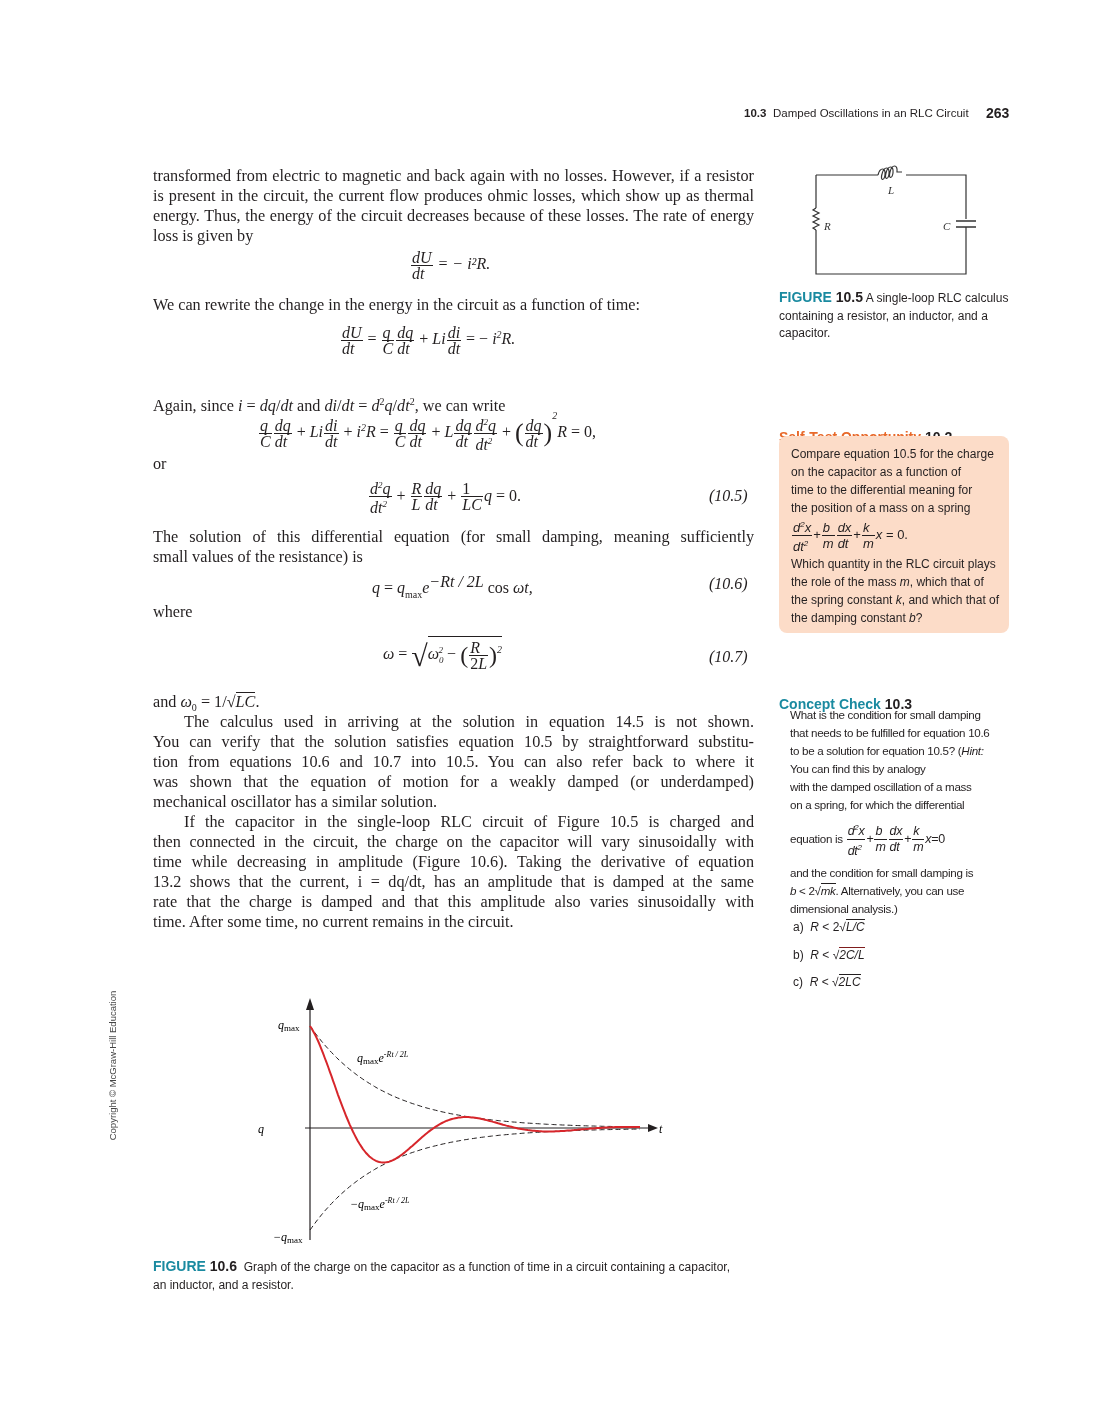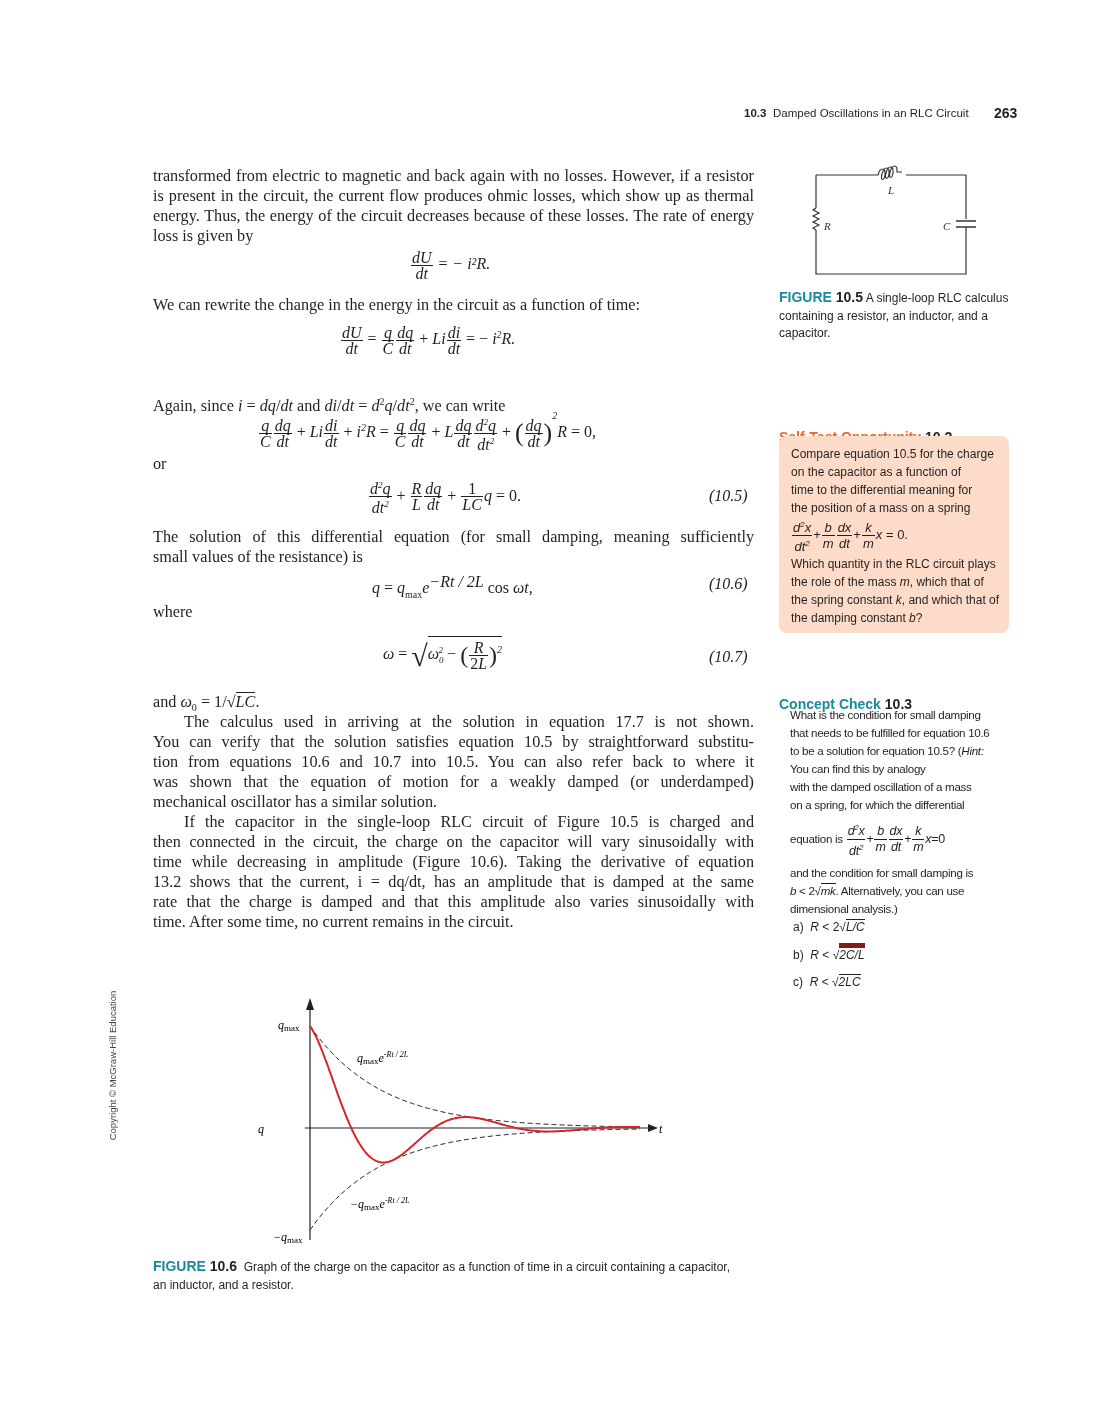--- a/index.html
+++ b/index.html
@@ -4,26 +4,26 @@
 <style>
   html,body{margin:0;padding:0;background:#fff;}
   body{width:1118px;height:1403px;position:relative;overflow:hidden;color:#231f20;}
   .serif{font-family:"Liberation Serif","DejaVu Serif",serif;}
   .sans{font-family:"Liberation Sans","DejaVu Sans",sans-serif;}
   .abs{position:absolute;}
   
   #hdr{top:107px;left:700px;width:315px;font-size:11.5px;}
   #hdr .num{font-weight:bold;position:absolute;left:44px;}
   #hdr .ttl{position:absolute;left:73px;}
-  #hdr .pg{position:absolute;left:294px;top:-2px;font-weight:bold;font-size:14px;}
+  #hdr .pg{position:absolute;left:286px;top:-2px;font-weight:bold;font-size:14px;}
   .line{position:absolute;left:153px;width:601px;font-size:16.2px;white-space:nowrap;}
   .just{text-align:justify;text-align-last:justify;white-space:normal;}
   .eqn{position:absolute;font-size:16px;font-style:italic;white-space:nowrap;}
   .up{font-style:normal;}
-  .frac{display:inline-block;vertical-align:middle;text-align:center;line-height:15px;margin:0 1px;}
+  .frac{display:inline-block;vertical-align:middle;text-align:left;line-height:15px;margin:0 1px;}
   .frac>span{display:block;padding:0 1px;}
   .frac>span:first-child{border-bottom:1px solid #231f20;}
   .eqno{position:absolute;left:709px;font-size:16px;font-style:italic;}
   
   .figcap{font-size:12px;line-height:17.5px;}
   .figlab{color:#1a8aa0;font-weight:bold;font-size:14px;}
   .figlab b{color:#231f20;}
   .boxttl{font-weight:bold;font-size:14px;margin-top:16px;}
   #selftest-box{left:779px;top:436px;width:230px;height:197px;background:#fcdcc8;border-radius:8px;}
   .bx{font-size:12px;line-height:18px;}
@@ -88,21 +88,21 @@
 <div class="line serif" style="top:603px">where</div>
 
 <div class="eqn serif" style="left:383px;top:636px">
   ω <span class="up">=</span> <span class="up" style="font-size:30px;vertical-align:middle">√</span><span style="border-top:1px solid #231f20;display:inline-block;padding-top:3px">ω<sub style="font-size:9px">0</sub><sup style="font-size:9px;margin-left:-5px">2</sup> <span class="up">−</span> <span class="up" style="font-size:24px;vertical-align:middle">(</span><span class="frac"><span>R</span><span><span class="up">2</span>L</span></span><span class="up" style="font-size:24px;vertical-align:middle">)</span><sup style="font-size:10px">2</sup></span>
 </div>
 <div class="eqno serif" style="top:648px">(10.7)</div>
 
 <div class="line serif" style="top:693px">and <i>ω</i><sub style="font-size:10px">0</sub> = 1/√<span style="border-top:1px solid #231f20"><i>LC</i></span>.</div>
 
 <div class="serif">
-  <div class="line just" style="top:713px;left:184px;width:570px">The calculus used in arriving at the solution in equation 17.7 is not shown.</div>
+  <div class="line just" style="top:713px;left:184px;width:570px">The calculus used in arriving at the solution in equation 14.5 is not shown.</div>
   <div class="line just" style="top:733px">You can verify that the solution satisfies equation 10.5 by straightforward substitu-</div>
   <div class="line just" style="top:753px">tion from equations 10.6 and 10.7 into 10.5. You can also refer back to where it</div>
   <div class="line just" style="top:773px">was shown that the equation of motion for a weakly damped (or underdamped)</div>
   <div class="line" style="top:793px">mechanical oscillator has a similar solution.</div>
 </div>
 
 <div class="serif">
   <div class="line just" style="top:813px;left:184px;width:570px">If the capacitor in the single-loop RLC circuit of Figure 10.5 is charged and</div>
   <div class="line just" style="top:833px">then connected in the circuit, the charge on the capacitor will vary sinusoidally with</div>
   <div class="line just" style="top:853px">time while decreasing in amplitude (Figure 10.6). Taking the derivative of equation</div>
@@ -162,21 +162,21 @@
     <span style="font-style:italic;font-size:12.5px"><span class="frac"><span>d<sup style="font-size:8px">2</sup>x</span><span>dt<sup style="font-size:8px">2</sup></span></span><span style="font-style:normal">+</span><span class="frac"><span>b</span><span>m</span></span><span class="frac"><span>dx</span><span>dt</span></span><span style="font-style:normal">+</span><span class="frac"><span>k</span><span>m</span></span>x<span style="font-style:normal">=0</span></span>
   </div>
   <div>and the condition for small damping is</div>
   <div><i>b</i> &lt; 2√<span style="border-top:1px solid #231f20"><i>mk</i></span>. Alternatively, you can use</div>
   <div>dimensional analysis.)</div>
 </div>
 <div class="abs sans opt" style="left:793px;top:920px">
   <span>a)</span>&nbsp; <i>R</i> &lt; 2√<span style="border-top:1px solid #231f20"><i>L/C</i></span>
 </div>
 <div class="abs sans opt" style="left:793px;top:948px">
-  <span>b)</span>&nbsp; <i>R</i> &lt; √<span style="border-top:5px solid #7f1d1d"><i>2C/L</i></span>
+  <span>b)</span>&nbsp; <i>R</i> &lt; √<span style="border-top:1px solid #7f1d1d"><i>2C/L</i></span>
 </div>
 <div class="abs sans opt" style="left:793px;top:975px">
   <span>c)</span>&nbsp; <i>R</i> &lt; √<span style="border-top:1px solid #231f20"><i>2LC</i></span>
 </div>
 
 <svg id="chart" class="abs" style="left:240px;top:990px" width="450" height="260">
   <line id="yaxis" stroke="#231f20" stroke-width="1.2" x1="70" x2="70" y1="18" y2="250"></line>
   <path id="yarrow" fill="#231f20" d="M66 20 L70 8 L74 20 Z"></path>
   <line id="xaxis" stroke="#231f20" stroke-width="1.2" x1="65" x2="412" y1="138" y2="138"></line>
   <path id="xarrow" fill="#231f20" d="M408 134 L418 138 L408 142 Z"></path>

